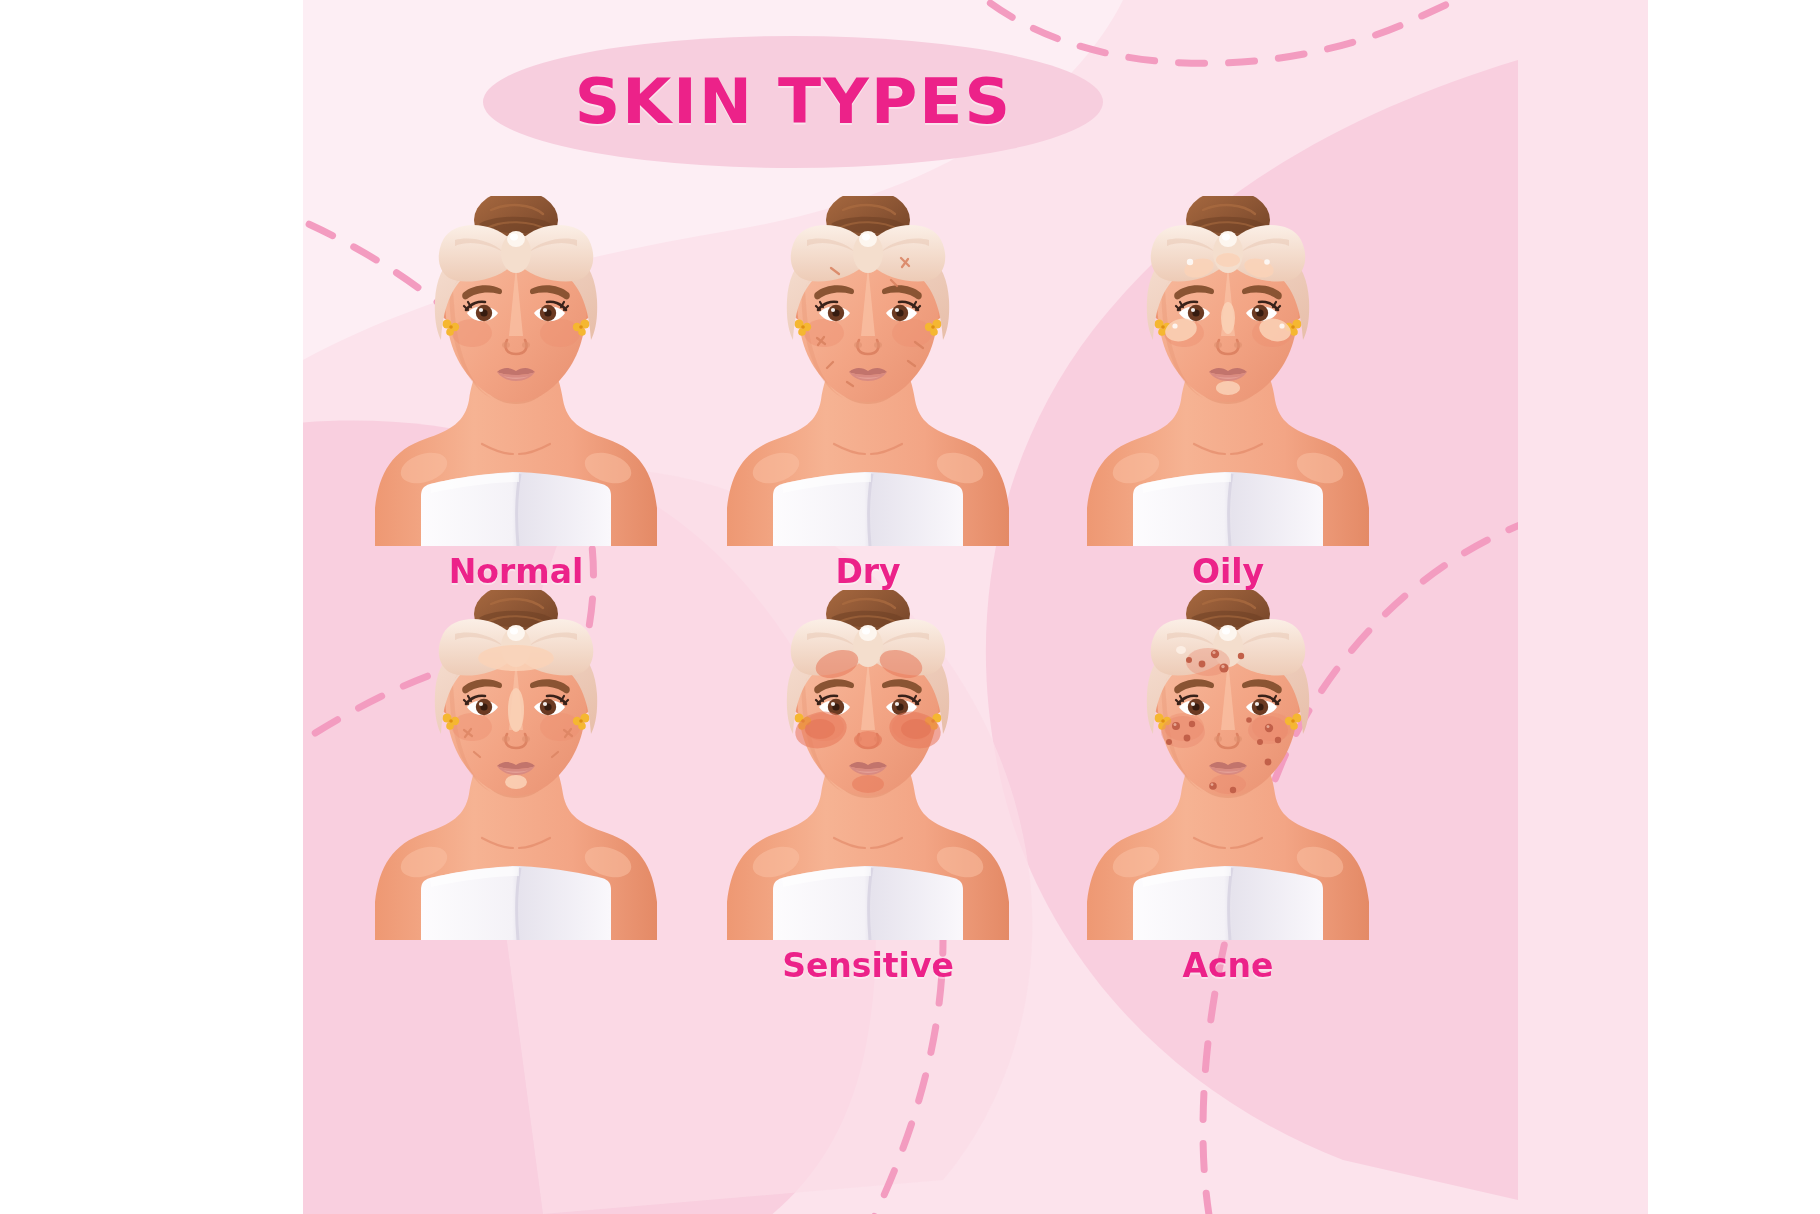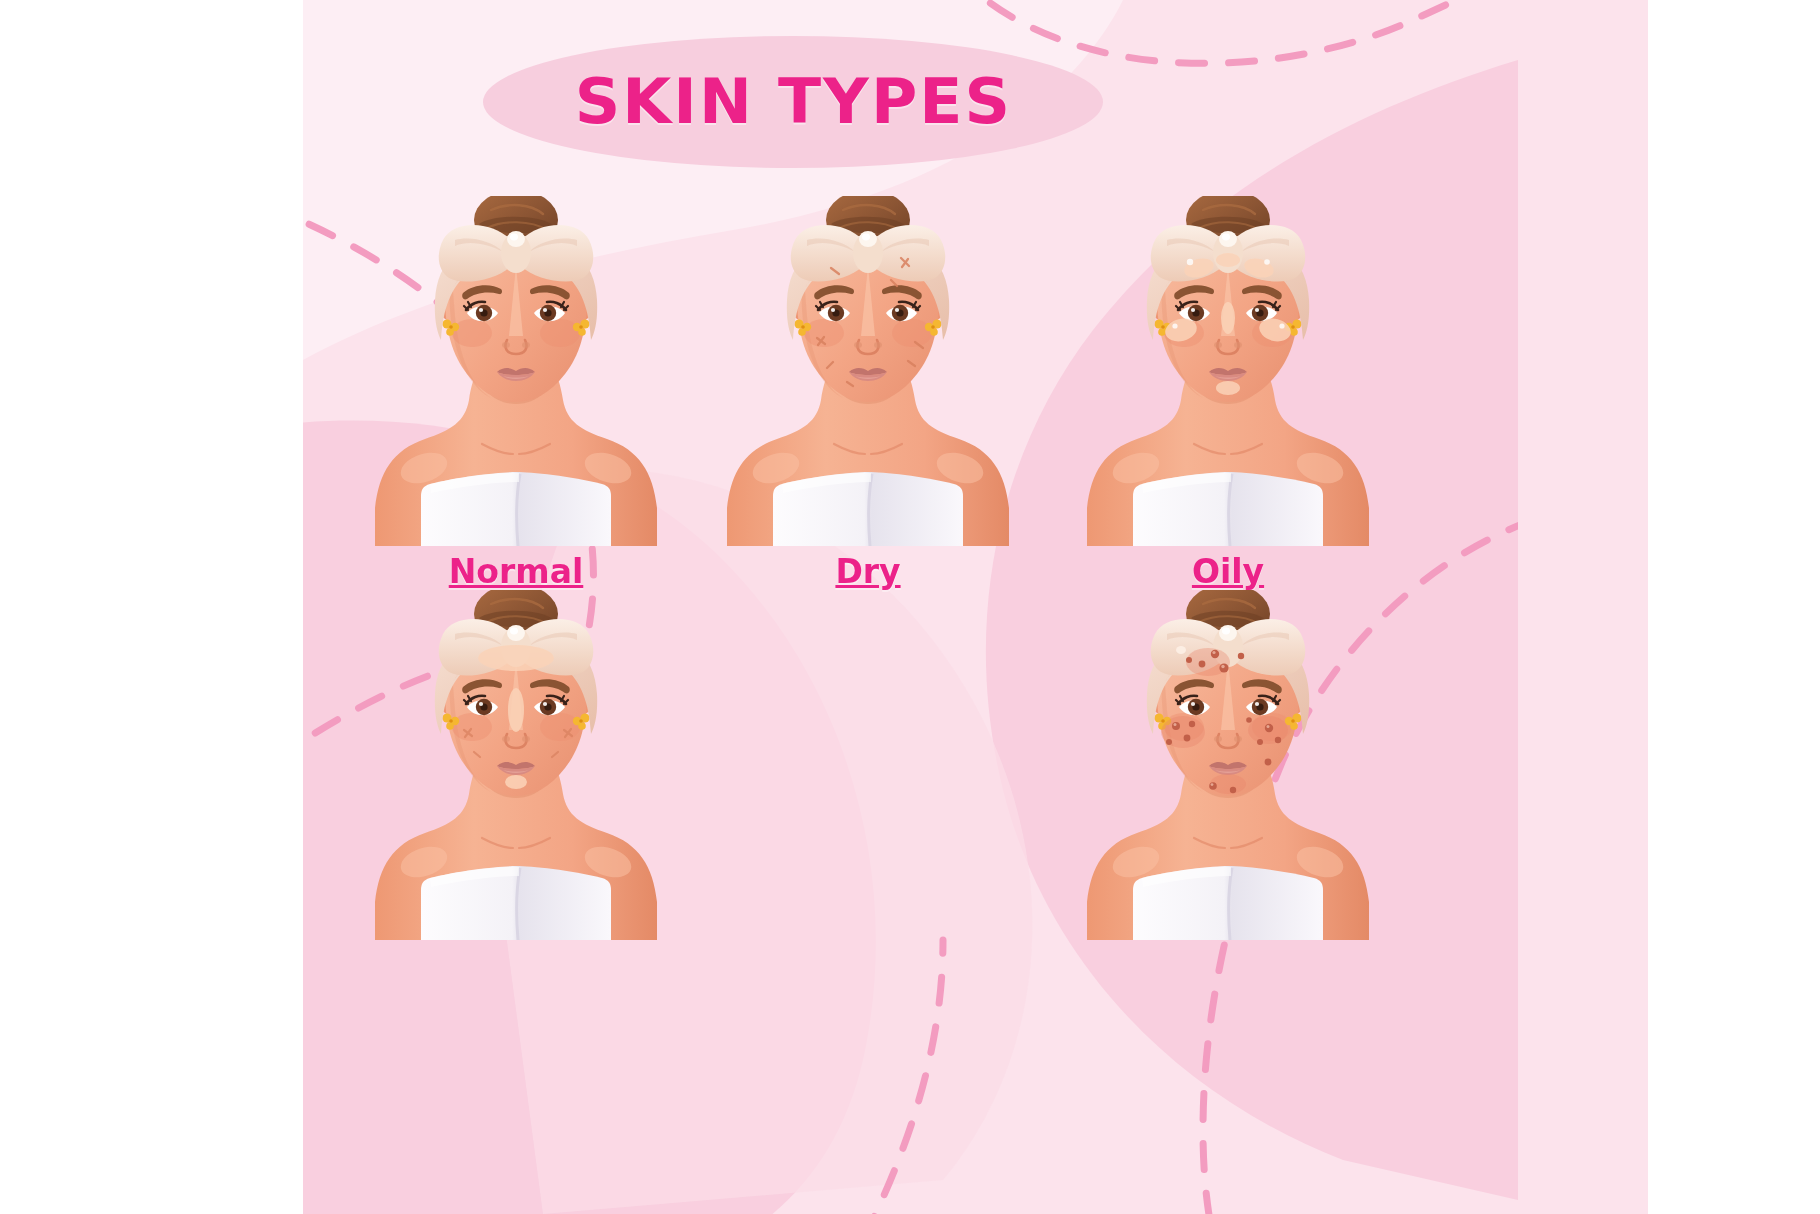--- a/index.html
+++ b/index.html
@@ -6,21 +6,21 @@
   body{width:1820px;height:1214px;overflow:hidden;font-family:"DejaVu Sans",sans-serif;}
   #poster{position:absolute;left:0;top:0;width:1820px;height:1214px;background:#ffffff;}
   .canvas{position:absolute;left:303px;top:0;width:1345px;height:1214px;overflow:hidden;background:#FCE3EC;}
   .layer{position:absolute;left:0;top:0;width:1215px;height:1214px;}
   .title-wrap{position:absolute;left:180px;top:38px;width:620px;height:128px;display:flex;align-items:center;justify-content:center;}
   .title-text{font-family:"DejaVu Sans",sans-serif;font-weight:bold;font-size:62px;letter-spacing:2px;color:#EC2289;line-height:1;
     transform:scaleX(1.02);text-shadow:0 2px 0 rgba(255,255,255,.45);}
   .cell{position:absolute;width:330px;}
   .cell .figure{width:330px;height:350px;position:relative;}
   .cell .caption{text-align:center;font-family:"DejaVu Sans",sans-serif;font-weight:bold;font-size:33px;color:#EC2289;margin-top:6px;
-    text-shadow:0 2px 0 rgba(255,255,255,.4);text-decoration:underline;}
+    text-shadow:0 2px 0 rgba(255,255,255,.4);}
   .c0{left:48px;top:196px;}  .c1{left:400px;top:196px;} .c2{left:760px;top:196px;}
   .c3{left:48px;top:590px;}  .c4{left:400px;top:590px;} .c5{left:760px;top:590px;}
 </style>
 </head>
 <body>
 
 <div id="poster">
   <div class="canvas">
 
     <svg class="layer" viewBox="0 0 1215 1214" preserveAspectRatio="none">
@@ -252,20 +252,40 @@
               <path d="M120,139 L114,147"></path>
             <path d="M213,140 L221,146"></path>
               <path d="M220,139 L214,147"></path>
             <path d="M123,162 L129,167"></path>
             <path d="M207,162 L201,167"></path>
           </g>
         </svg>
       </div>
     </div>
 
+    <div class="cell c4">
+      <div class="figure">
+        <svg viewBox="0 0 330 350" width="330" height="350">
+          <use href="#womanBase" x="0" y="0" width="330" height="350"></use>
+          <g fill="#E8785A" opacity=".55">
+            <ellipse cx="134" cy="74" rx="22" ry="13" transform="rotate(-18 134 74)"></ellipse>
+            <ellipse cx="198" cy="74" rx="22" ry="13" transform="rotate(18 198 74)"></ellipse>
+            <ellipse cx="118" cy="140" rx="26" ry="18" transform="rotate(-12 118 140)"></ellipse>
+            <ellipse cx="212" cy="140" rx="26" ry="18" transform="rotate(12 212 140)"></ellipse>
+            <ellipse cx="165" cy="150" rx="14" ry="9"></ellipse>
+            <ellipse cx="165" cy="194" rx="16" ry="9"></ellipse>
+          </g>
+          <g fill="#E06A4C" opacity=".4">
+            <ellipse cx="117" cy="139" rx="15" ry="10"></ellipse>
+            <ellipse cx="213" cy="139" rx="15" ry="10"></ellipse>
+          </g>
+        </svg>
+      </div>
+      <div class="caption">Sensitive</div>
+    </div>
 
     <div class="cell c5">
       <div class="figure">
         <svg viewBox="0 0 330 350" width="330" height="350">
           <use href="#womanBase" x="0" y="0" width="330" height="350"></use>
           <g fill="#E8836A" opacity=".35">
             <ellipse cx="145" cy="72" rx="22" ry="14"></ellipse>
             <ellipse cx="120" cy="142" rx="22" ry="16"></ellipse>
             <ellipse cx="205" cy="140" rx="20" ry="14"></ellipse>
             <ellipse cx="165" cy="194" rx="18" ry="10"></ellipse>
@@ -291,16 +311,17 @@
           <g fill="#F0B8A4" opacity=".8">
             <circle cx="151" cy="62.5" r="1.6"></circle>
             <circle cx="160" cy="76.5" r="1.7"></circle>
             <circle cx="112" cy="134.5" r="1.5"></circle>
             <circle cx="205" cy="136.5" r="1.5"></circle>
             <circle cx="149" cy="194.6" r="1.4"></circle>
           </g>
           <ellipse cx="118" cy="60" rx="5" ry="4" fill="#FDEFE6" opacity=".9"></ellipse>
         </svg>
       </div>
+      <div class="caption">Acne</div>
     </div>
 
   </div>
 </div>
 
 </body></html>

